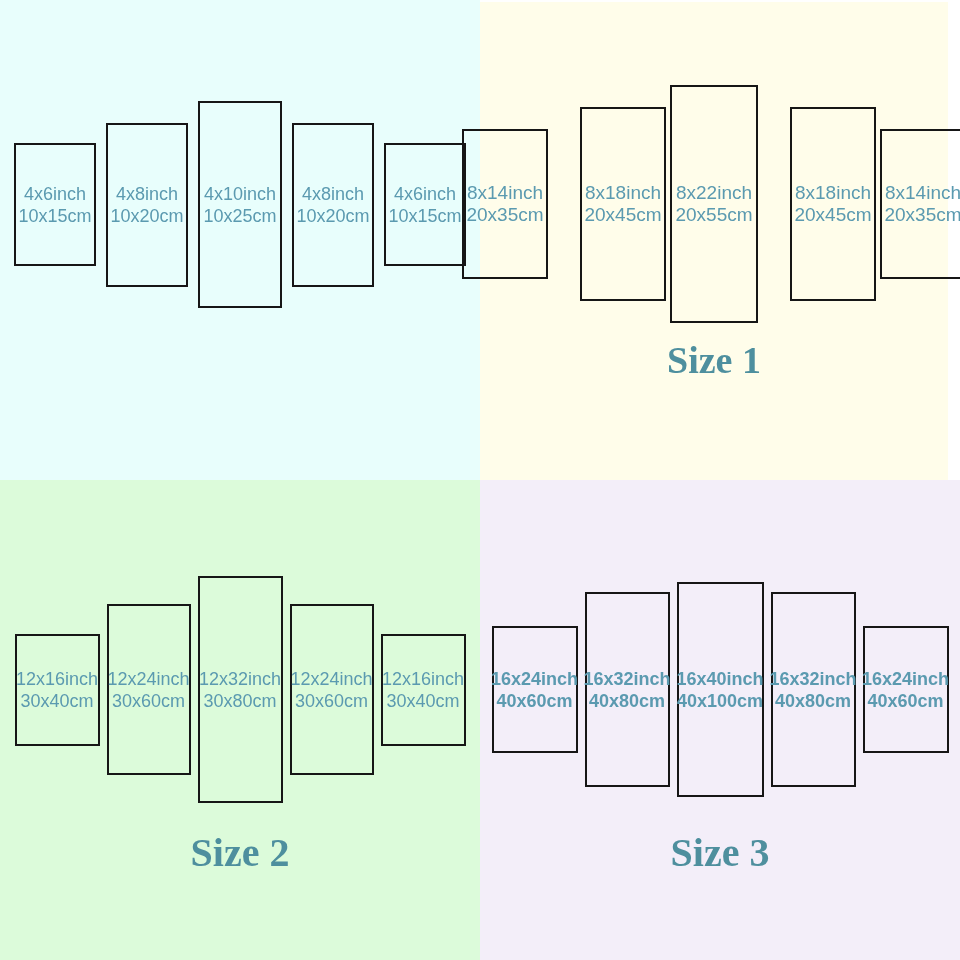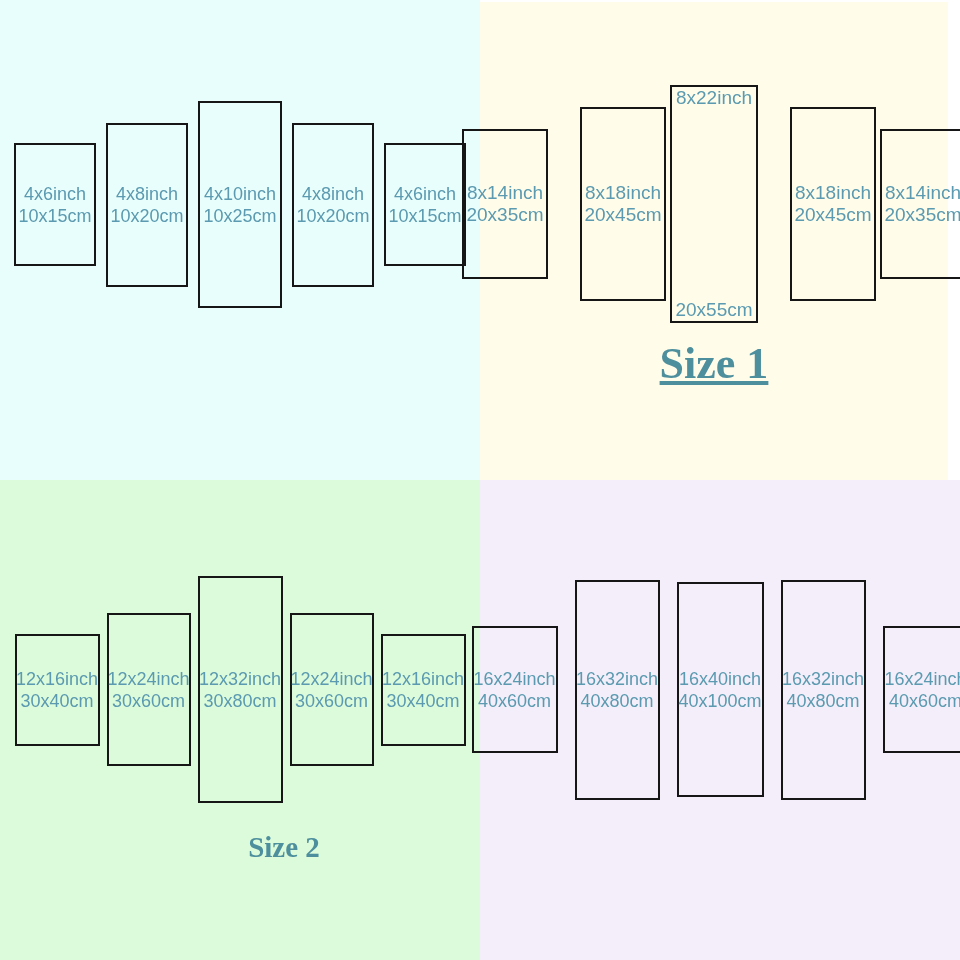--- a/index.html
+++ b/index.html
@@ -19,59 +19,59 @@
   .q3 { left: 0;     top: 480px; width: 480px; height: 480px; }
   .q4 { left: 480px; top: 480px; width: 480px; height: 480px; }
 
   .panels {
     position: absolute; left: 0; width: 100%;
     display: flex; justify-content: center; align-items: center;
   }
   .q1 .panels { top: 101px; height: 207px; gap: 10px; }
   .q2 .panels { top: 83px;  height: 238px; gap: 4px;  }
   .q3 .panels { top: 96px;  height: 227px; gap: 7px;  }
-  .q4 .panels { top: 102px; height: 215px; gap: 17px;  }
+  .q4 .panels { top: 102px; height: 215px; gap: 7px; font-weight: bold;  }
 
   .panel {
     flex: none;
     border: 2px solid var(--panel-border, #161616);
     display: flex; flex-direction: column;
     justify-content: center; align-items: center;
     color: var(--panel-text, #5b9ab0);
     font-size: 18px; line-height: 22px;
     white-space: nowrap; text-align: center;
     overflow: visible;
   }
   .q1 .p1, .q1 .p5 { width: 82px; height: 123px; }
   .q1 .p2, .q1 .p4 { width: 82px; height: 164px; text-align: right; }
   .q1 .p3          { width: 84px; height: 207px; }
 
   .q2 .p1, .q2 .p5 { width: 86px; height: 150px; }
   .q2 .p2, .q2 .p4 { width: 86px; height: 194px; margin-left: 28px; }
-  .q2 .p3          { width: 88px; height: 238px; justify-content: space-between; }
+  .q2 .p3          { width: 88px; height: 238px; }
   .q2 .panel { font-size: 19px; }
 
   .q3 .p1, .q3 .p5 { width: 85px; height: 112px; }
-  .q3 .p2, .q3 .p4 { width: 84px; height: 153px; text-align: right; }
+  .q3 .p2, .q3 .p4 { width: 84px; height: 171px; text-align: right; }
   .q3 .p3          { width: 85px; height: 227px; text-align: center; }
 
   .q4 .p1, .q4 .p5 { width: 86px; height: 127px; }
-  .q4 .p2, .q4 .p4 { width: 85px; height: 220px; }
+  .q4 .p2, .q4 .p4 { width: 85px; height: 195px; }
   .q4 .p3          { width: 87px; height: 215px; }
 
   .title {
     position: absolute; left: 0; width: 100%; margin: 0;
     text-align: center;
     font-family: "Liberation Serif", serif; font-weight: 700;
     color: var(--title-text, #4e8f9e);
     line-height: 1.05;
   }
   .q1 .title { top: 341px; font-size: 38px; }
-  .q2 .title { top: 339px; font-size: 44px; text-decoration: underline; }
-  .q3 .title, .q4 .title { top: 352px; font-size: 29px; margin-left: 44px; }
+  .q2 .title { top: 339px; font-size: 38px; }
+  .q3 .title, .q4 .title { top: 352px; font-size: 40px; }
 </style>
 </head>
 <body>
 
 <div class="canvas">
 
   <section class="quadrant q1" style="background-color: rgb(232, 254, 252);">
     <div class="panels">
       <div class="panel p1">
         <span>4x6inch</span>
@@ -164,15 +164,16 @@
       </div>
       <div class="panel p4">
         <span>16x32inch</span>
         <span>40x80cm</span>
       </div>
       <div class="panel p5">
         <span>16x24inch</span>
         <span>40x60cm</span>
       </div>
     </div>
+    <h2 class="title">Size 3</h2>
   </section>
 
 </div>
 
 </body></html>

